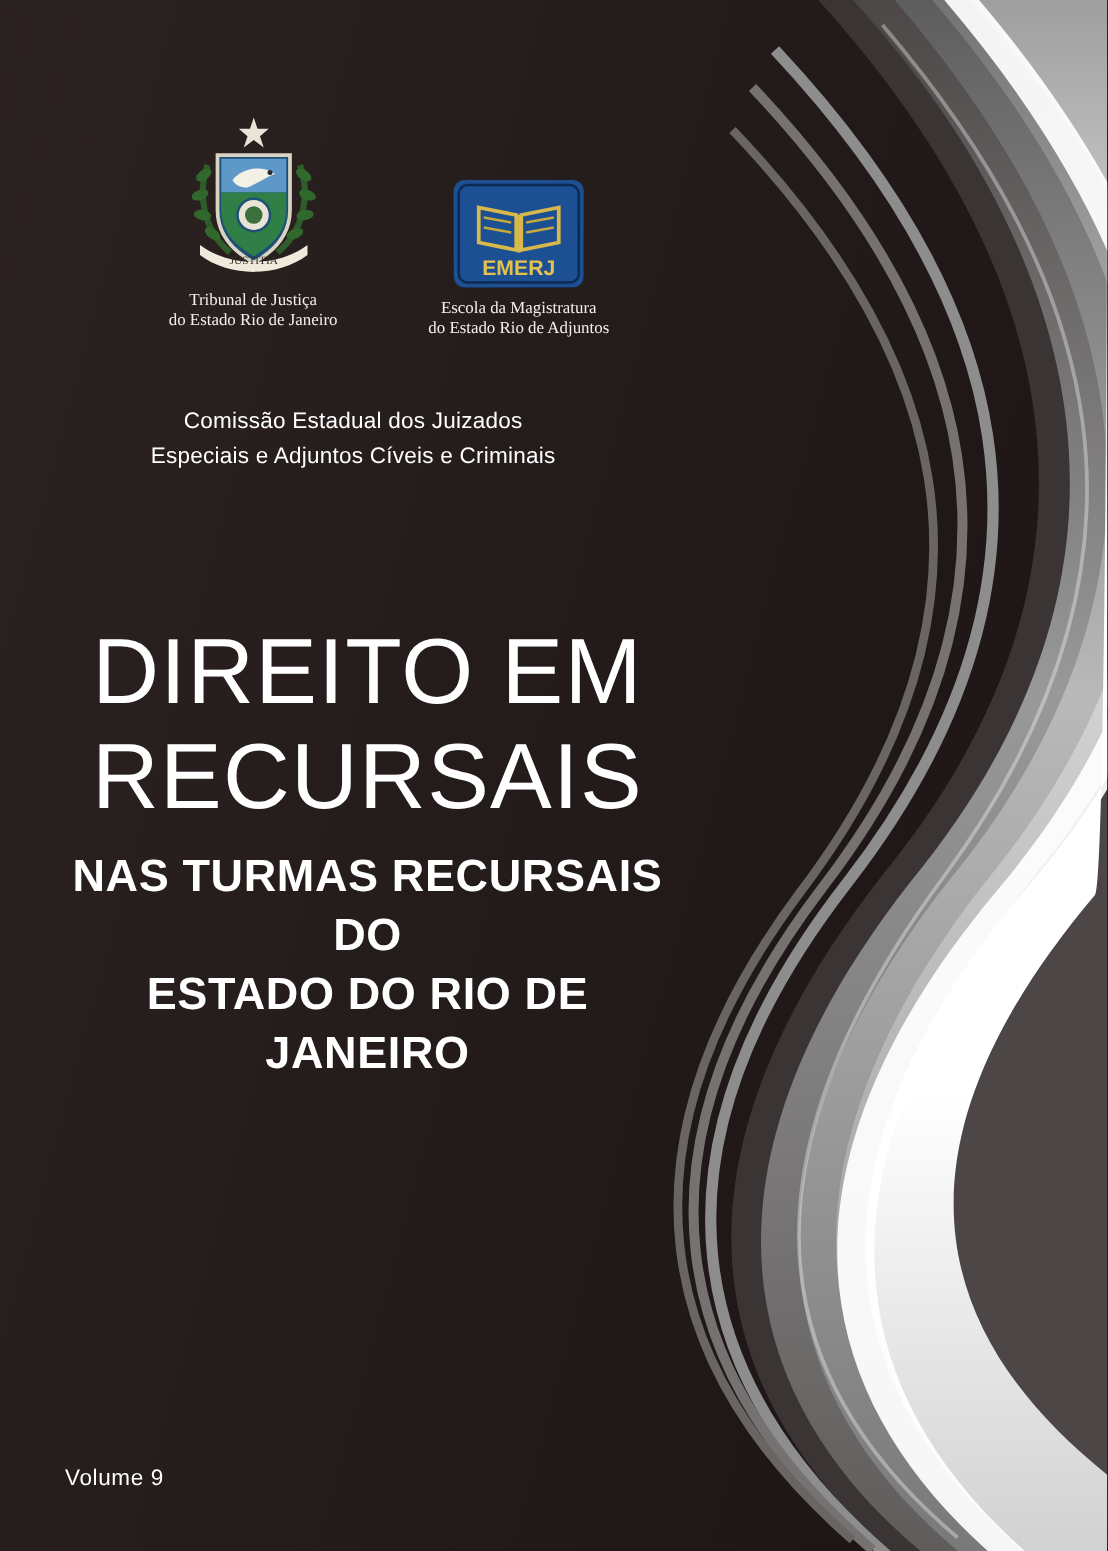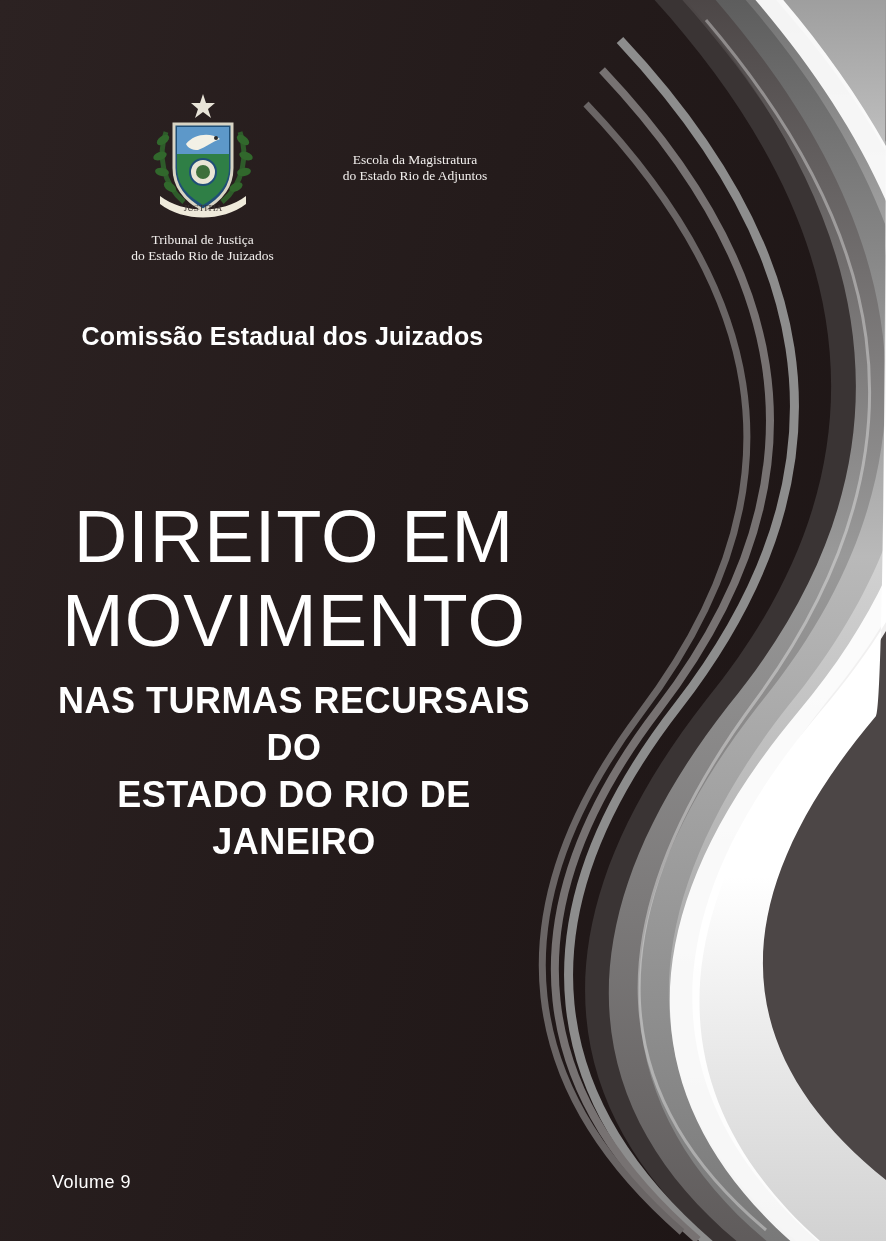--- a/index.html
+++ b/index.html
@@ -80,22 +80,22 @@
   }
 
   
   .commission {
     position: absolute;
     left: 0;
     top: 322px;
     width: 565px;
     text-align: center;
     color: #ffffff;
-    font-size: 25px;
-    font-weight: bold;
+    font-size: 18px;
+    font-weight: normal;
     line-height: 28px;
     letter-spacing: 0.2px;
   }
   .commission .line {
     display: block;
   }
 
   
   .title-block {
     position: absolute;
@@ -209,36 +209,52 @@
           <circle cx="72" cy="46" r="2" fill="#2a2a2a"></circle>
 
           <circle cx="59" cy="80" r="13" fill="#e9e5d6" stroke="#1f4f77" stroke-width="2"></circle>
           <circle cx="59" cy="80" r="7" fill="#3d6f3c"></circle>
 
           <path d="M16 104 C 40 122, 78 122, 102 104 L 102 112 C 78 130, 40 130, 16 112 Z" fill="#efeadb"></path>
           <text x="59" y="119" font-family="Liberation Serif, serif" font-size="9" fill="#3a3330" text-anchor="middle">JUSTITIA</text>
         </svg>
       </div>
       <div class="caption">Tribunal de Justiça
-do Estado Rio de Juizados</div>
+do Estado Rio de Janeiro</div>
     </div>
 
     <div class="logo-block emerj">
+      <div class="emerj-logo">
+        <svg width="104" height="86" viewBox="0 0 104 86">
+          <rect x="0" y="0" width="104" height="86" rx="9" fill="#1d4f93"></rect>
+          <rect x="4" y="4" width="96" height="78" rx="7" fill="none" stroke="#0d2a52" stroke-width="2"></rect>
+
+          <path d="M20 22 L50 28 L50 56 L20 50 Z" fill="none" stroke="#d8b84a" stroke-width="3"></path>
+          <path d="M84 22 L54 28 L54 56 L84 50 Z" fill="none" stroke="#d8b84a" stroke-width="3"></path>
+          <line x1="52" y1="28" x2="52" y2="58" stroke="#d8b84a" stroke-width="3"></line>
+          <line x1="24" y1="30" x2="46" y2="34" stroke="#c8a93c" stroke-width="2"></line>
+          <line x1="24" y1="38" x2="46" y2="42" stroke="#c8a93c" stroke-width="2"></line>
+          <line x1="58" y1="34" x2="80" y2="30" stroke="#c8a93c" stroke-width="2"></line>
+          <line x1="58" y1="42" x2="80" y2="38" stroke="#c8a93c" stroke-width="2"></line>
+          <text x="52" y="76" font-family="Liberation Sans, sans-serif" font-size="17" font-weight="bold" fill="#e3c24f" text-anchor="middle">EMERJ</text>
+        </svg>
+      </div>
       <div class="caption">Escola da Magistratura
 do Estado Rio de Adjuntos</div>
     </div>
 
   </div>
 
   <div class="commission">
     <span class="line">Comissão Estadual dos Juizados</span>
+    <span class="line">Especiais e Adjuntos Cíveis e Criminais</span>
   </div>
 
   <div class="title-block">
     <div class="title-main">DIREITO EM
-MOVIMENTO</div>
+RECURSAIS</div>
     <div class="title-sub">NAS TURMAS RECURSAIS DO
 ESTADO DO RIO DE JANEIRO</div>
   </div>
 
   <div class="volume">Volume 9</div>
 
 </div>
 
 </body></html>

